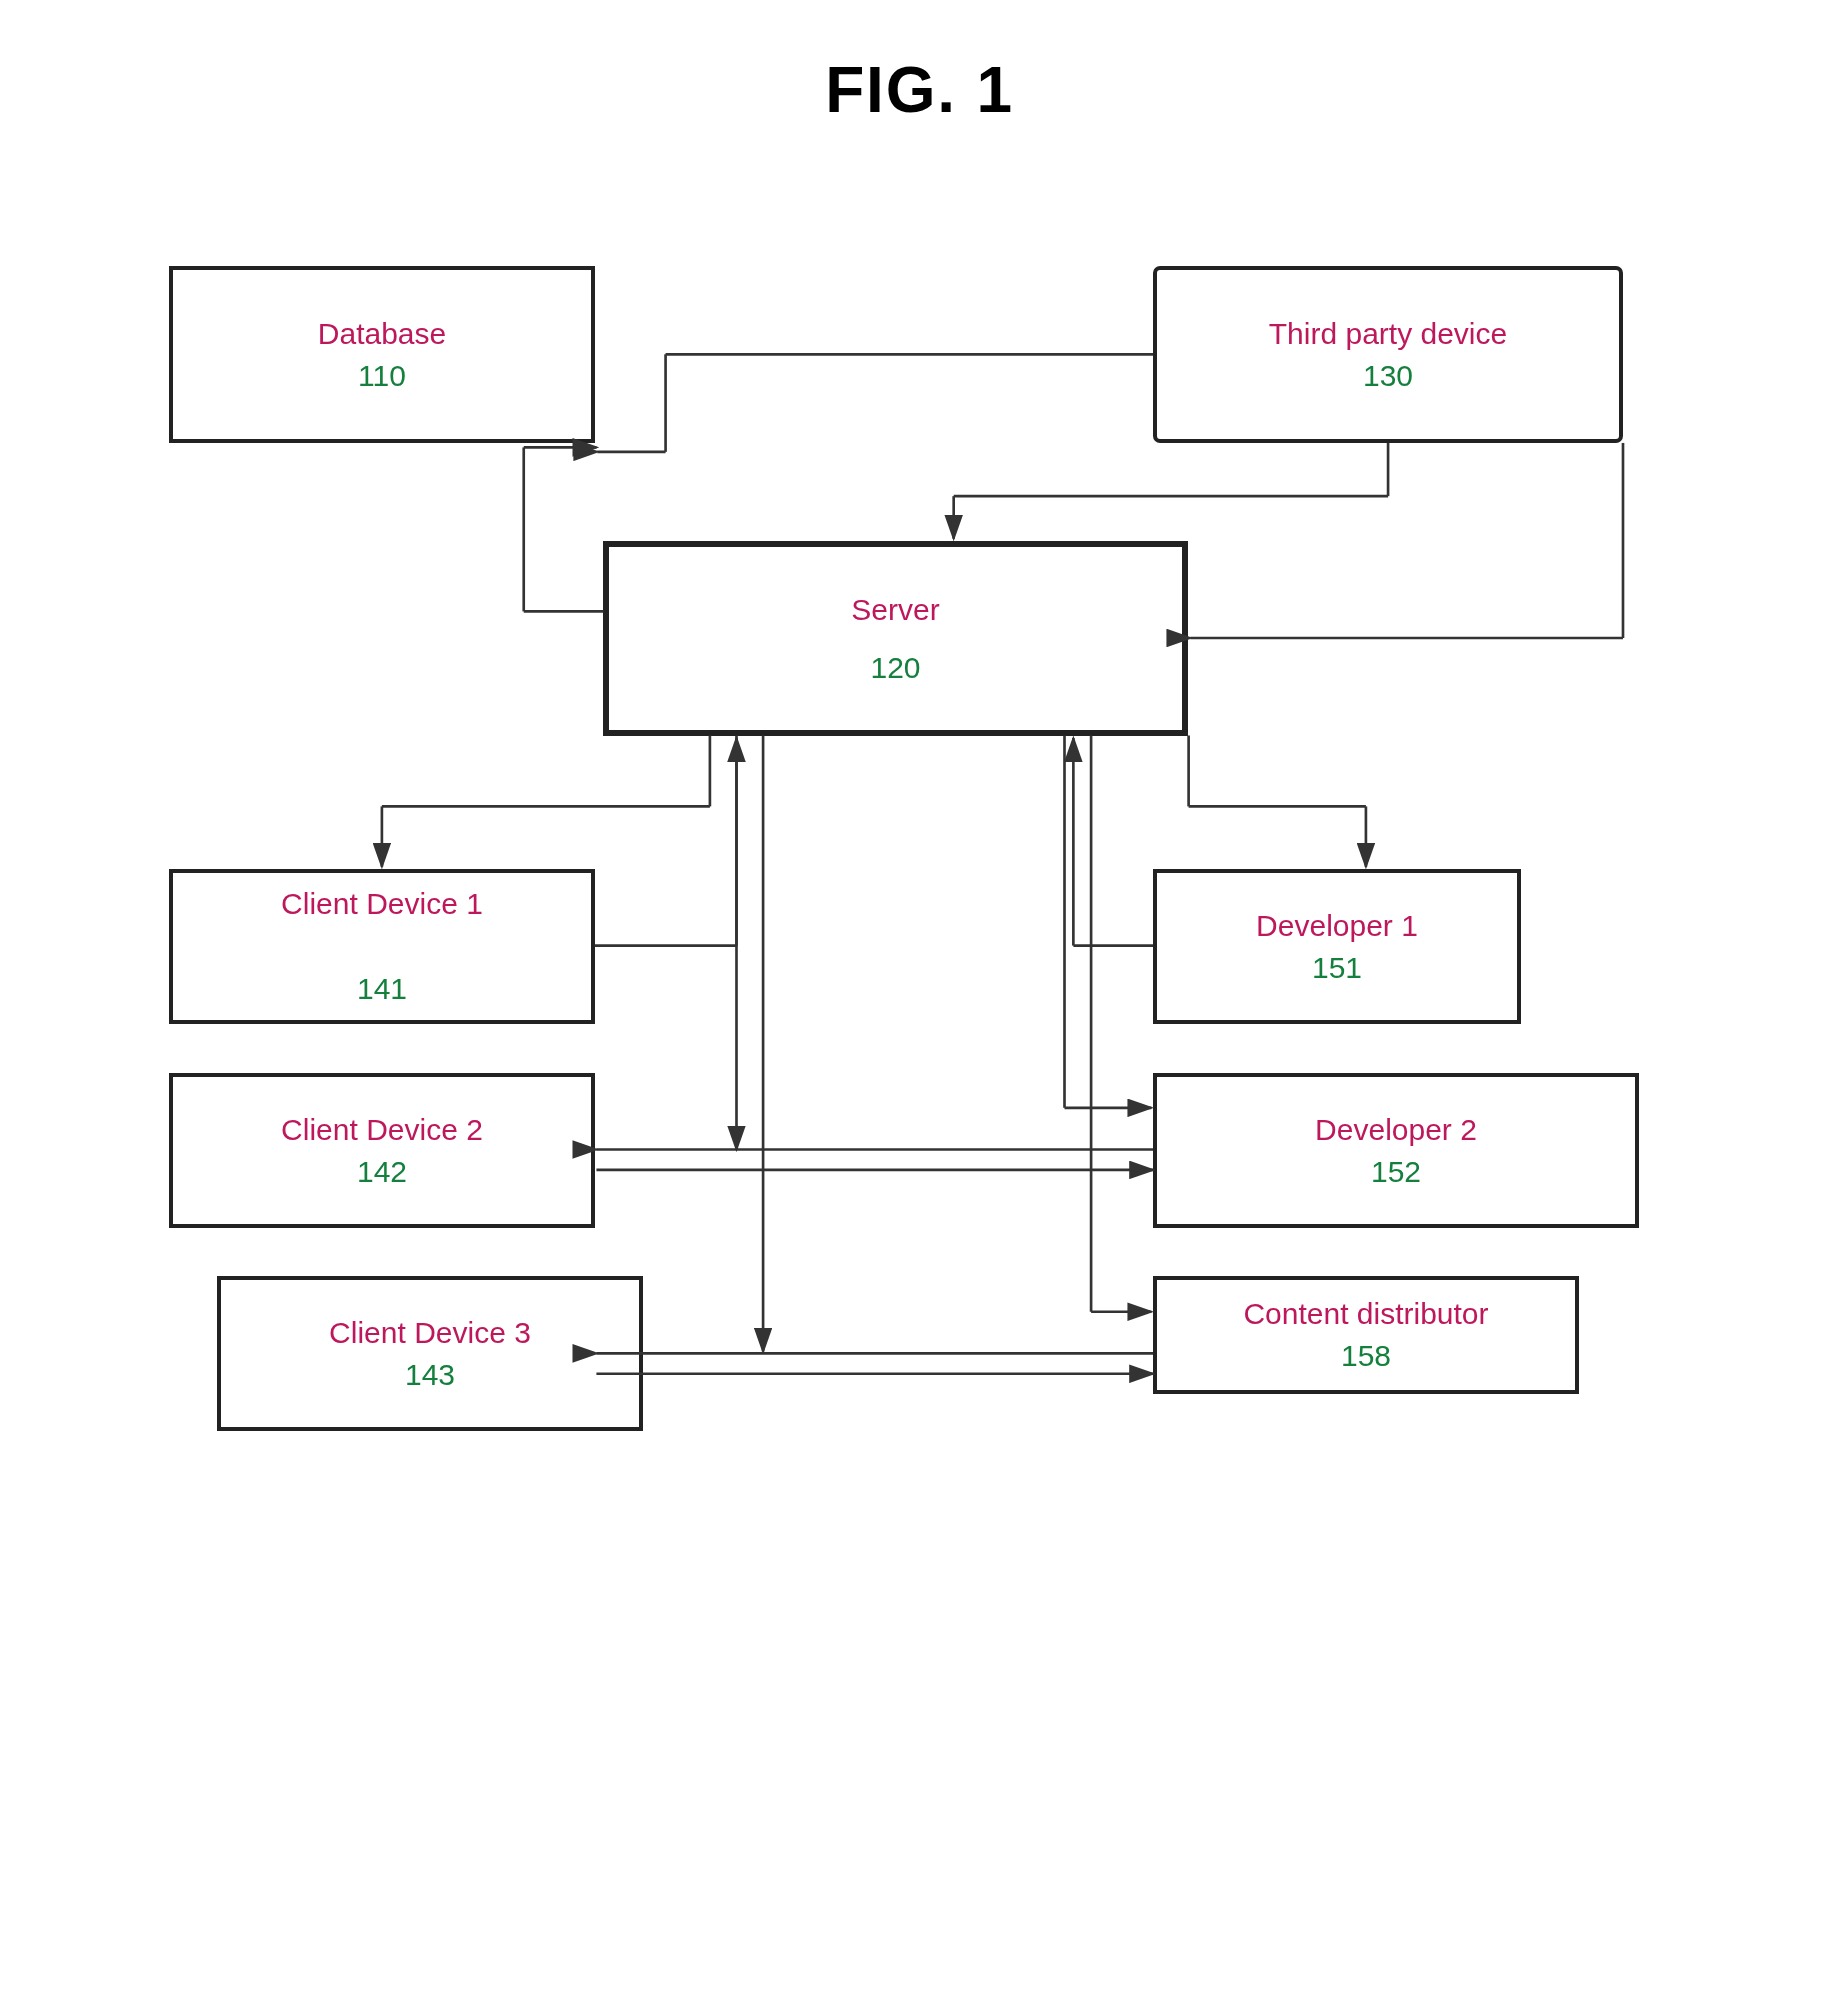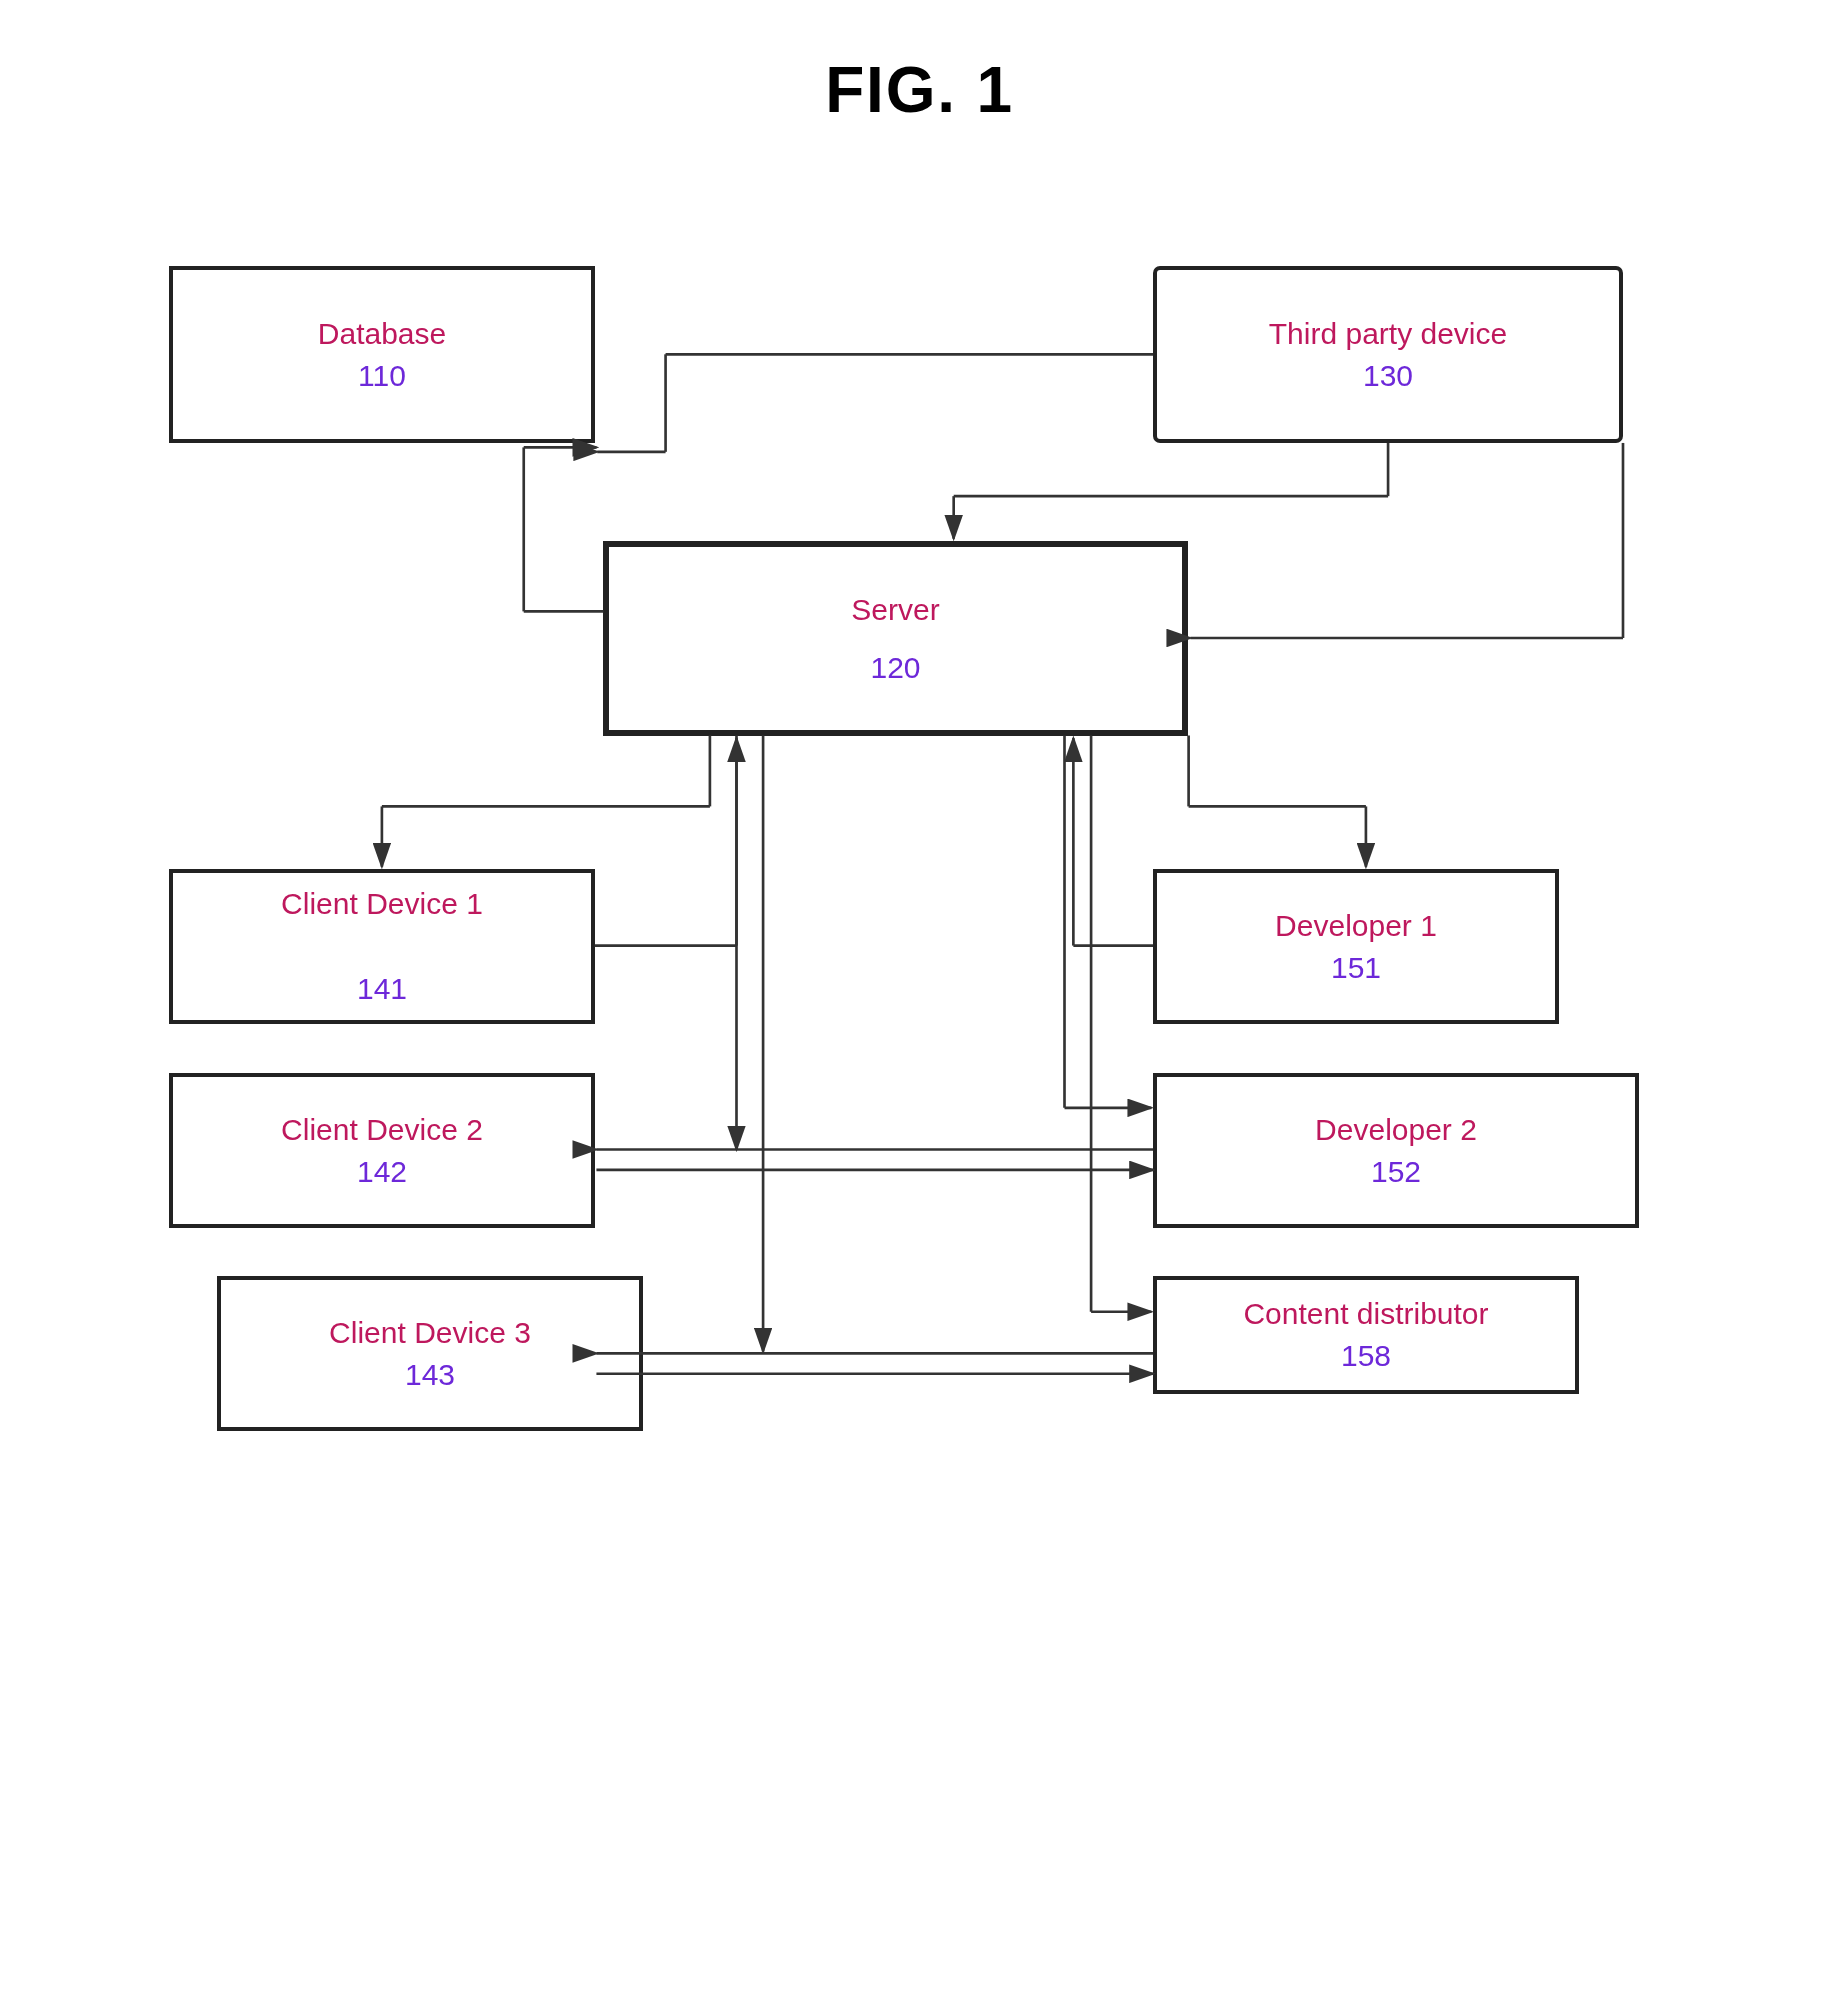--- a/index.html
+++ b/index.html
@@ -41,21 +41,21 @@
       line-height: 1.4;
     }
 
     .box-label {
       font-size: 30px;
       color: #be185d;
     }
 
     .box-id {
       font-size: 30px;
-      color: #6d28d9;
+      color: #15803d;
     }
 
     
     .arrows-svg {
       position: absolute;
       top: 0;
       left: 0;
       width: 100%;
       height: 100%;
       pointer-events: none;
@@ -91,21 +91,21 @@
   <div class="box" style="left: 80px; top: 896px; width: 426px; height: 155px;">
     <span class="box-label">Client Device 2</span>
     <span class="box-id">142</span>
   </div>
 
   <div class="box" style="left: 92px; top: 1099px; width: 426px; height: 155px; margin-left: 36px;">
     <span class="box-label">Client Device 3</span>
     <span class="box-id">143</span>
   </div>
 
-  <div class="box" style="left: 1064px; top: 692px; width: 406px; height: 155px;">
+  <div class="box" style="left: 1064px; top: 692px; width: 368px; height: 155px;">
     <span class="box-label">Developer 1</span>
     <span class="box-id">151</span>
   </div>
 
   <div class="box" style="left: 1064px; top: 896px; width: 486px; height: 155px;">
     <span class="box-label">Developer 2</span>
     <span class="box-id">152</span>
   </div>
 
   <div class="box" style="left: 1064px; top: 1099px; width: 426px; height: 118px; align-items: center;">

